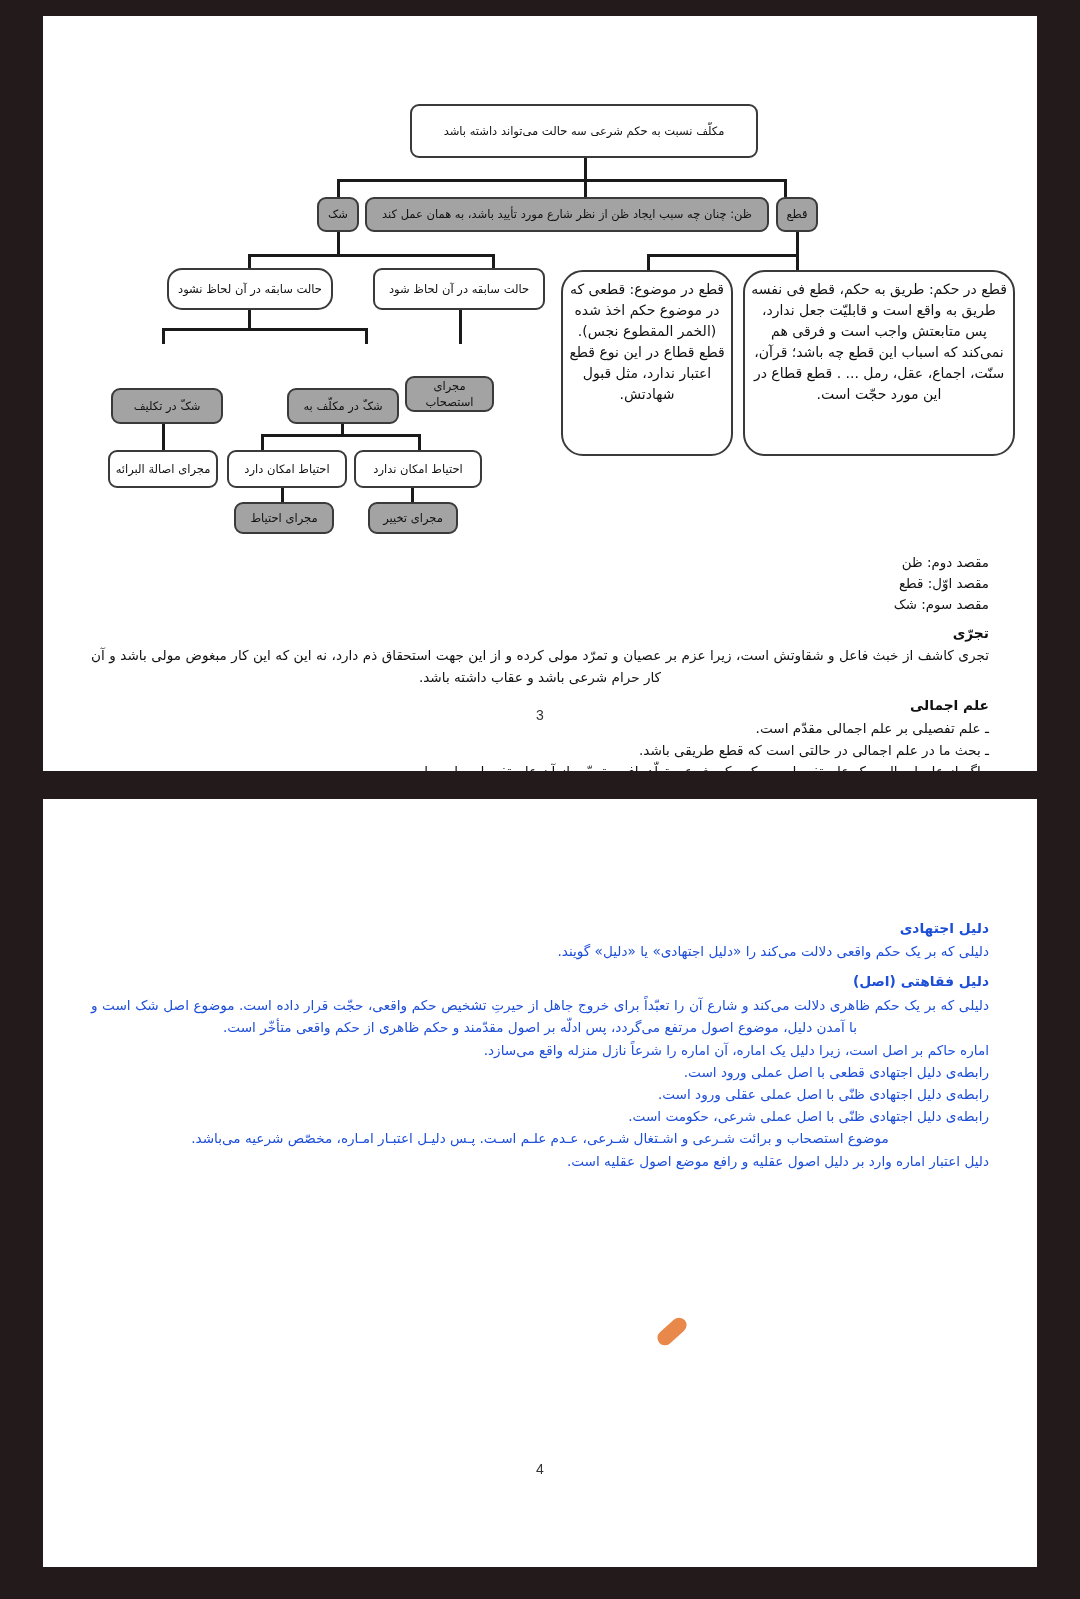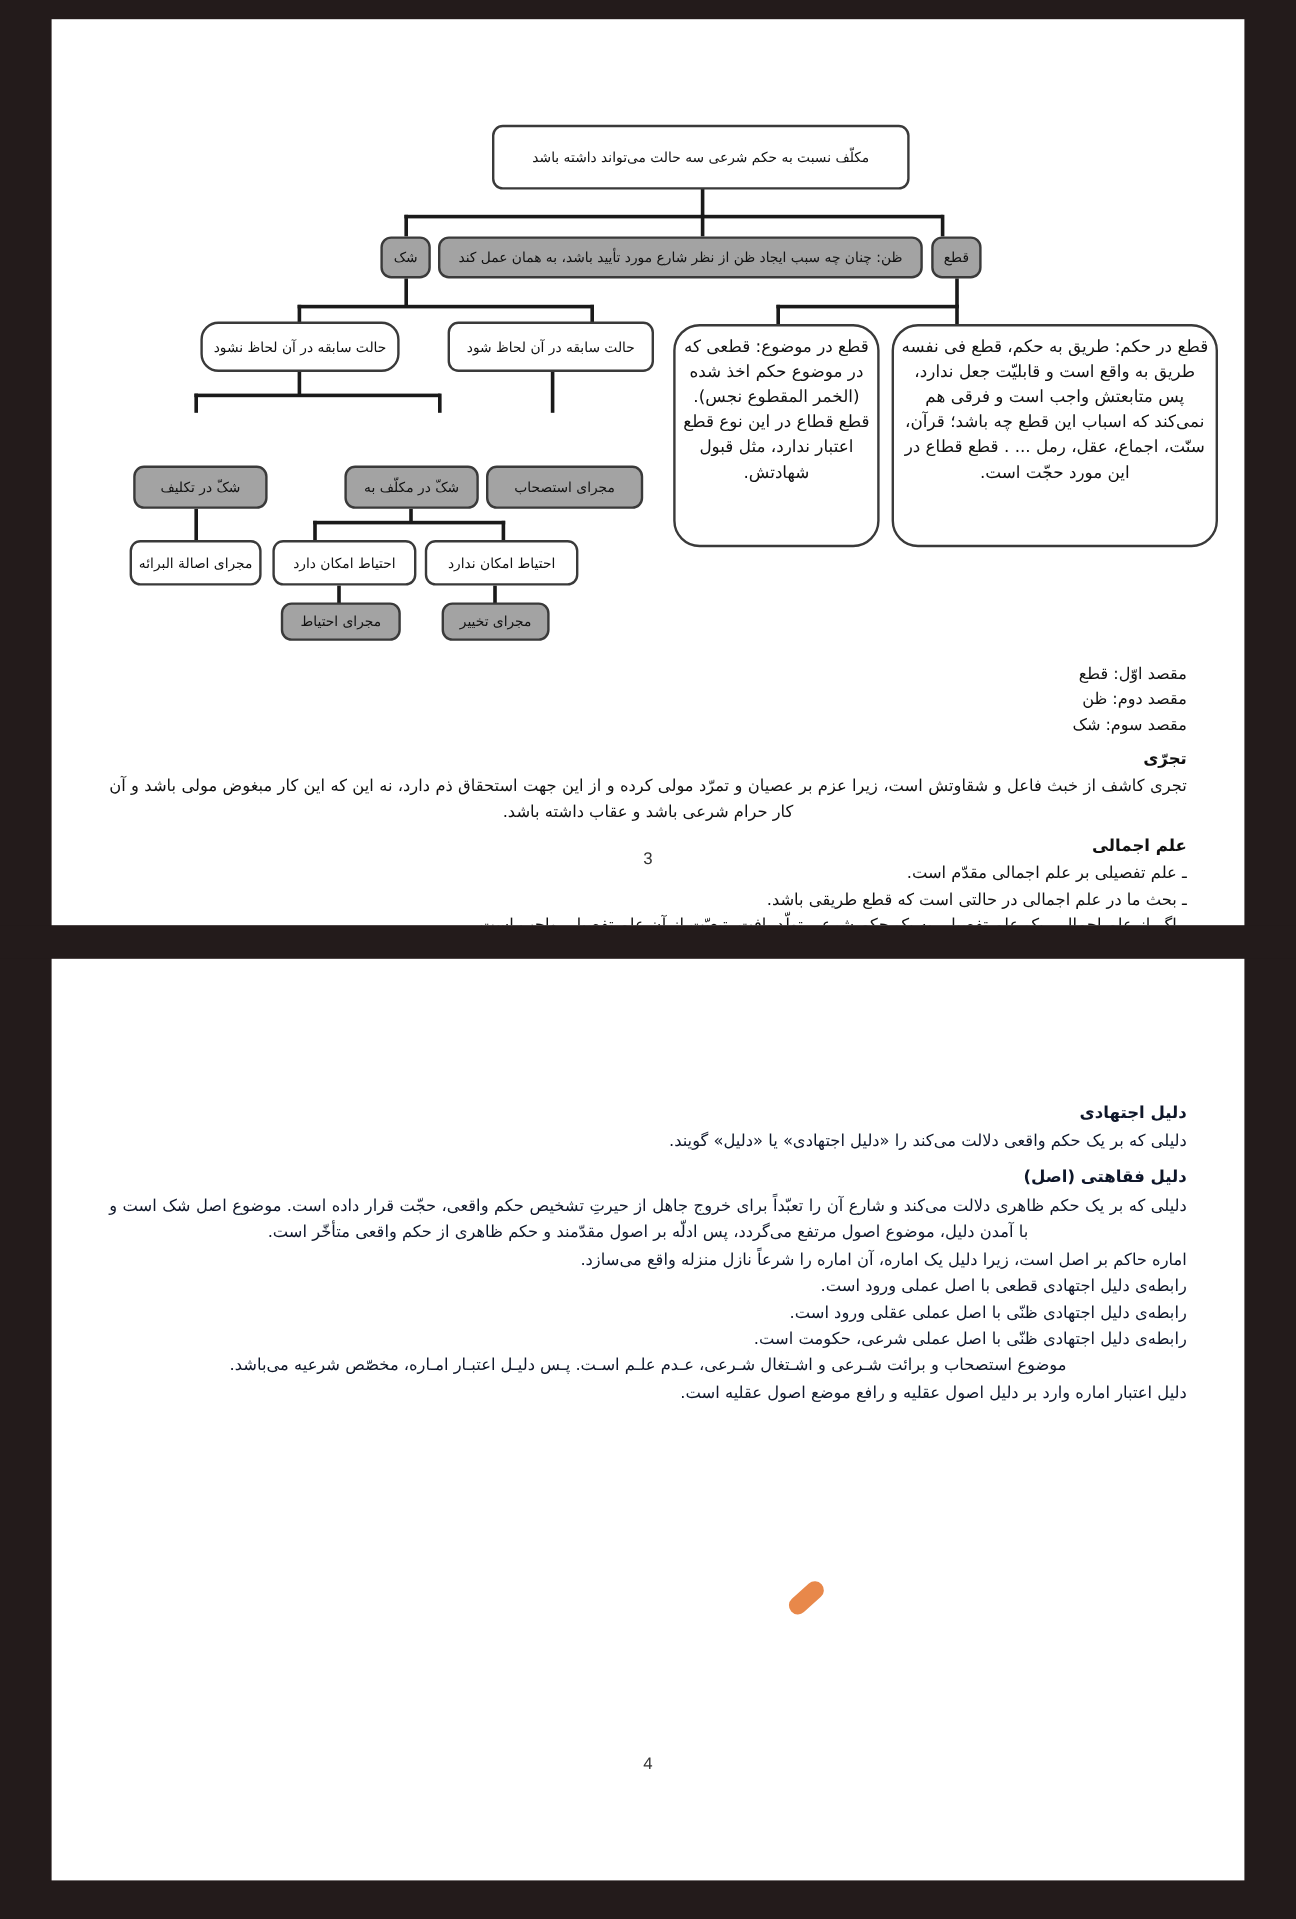--- a/index.html
+++ b/index.html
@@ -107,21 +107,21 @@
     direction: ltr;
   }
 
   
   .page2-body {
     direction: rtl;
     text-align: right;
     padding: 110px 48px 0 48px;
     font-size: 13.6px;
     line-height: 1.62;
-    color: #0f172a;
+    color: #1d4ed8;
   }
   .page2-body .section-head { margin: 8px 0 1px 0; }
 
   .ink-mark {
     position: absolute;
     width: 34px;
     height: 15px;
     background: #e8884a;
     border-radius: 9px;
     transform: rotate(-42deg);
@@ -188,21 +188,21 @@
       <div class="conn v" style="left:322px; top:234px; height:16px;"></div>
 
       <div class="conn v" style="left:416px; top:216px; height:34px;"></div>
 
       <div class="node teal" style="left:68px; top:294px; width:112px; height:36px;">
         <span>شکّ در تکلیف</span>
       </div>
       <div class="node teal" style="left:244px; top:294px; width:112px; height:36px;">
         <span>شکّ در مکلّف به</span>
       </div>
-      <div class="node teal" style="left:362px; top:294px; width:131px; height:36px;">
+      <div class="node teal" style="left:362px; top:282px; width:89px; height:36px;">
         <span>مجرای استصحاب</span>
       </div>
 
       <div class="conn v" style="left:119px; top:330px; height:28px;"></div>
       <div class="conn v" style="left:298px; top:330px; height:12px;"></div>
       <div class="conn h" style="left:218px; top:340px; width:160px;"></div>
       <div class="conn v" style="left:218px; top:340px; height:18px;"></div>
       <div class="conn v" style="left:375px; top:340px; height:18px;"></div>
 
       <div class="node" style="left:65px; top:356px; width:110px; height:38px;">
@@ -220,22 +220,22 @@
 
       <div class="node teal" style="left:191px; top:408px; width:100px; height:32px;">
         <span>مجرای احتیاط</span>
       </div>
       <div class="node teal" style="left:325px; top:408px; width:90px; height:32px;">
         <span>مجرای تخییر</span>
       </div>
     </div>
 
     <div class="body-text" style="margin-top:78px;">
+      <p class="meta-line">مقصد دوم: ظن</p>
       <p class="meta-line">مقصد اوّل: قطع</p>
-      <p class="meta-line">مقصد دوم: ظن</p>
       <p class="meta-line">مقصد سوم: شک</p>
 
       <h3 class="section-head">تجرّی</h3>
       <p class="para center-just">تجری کاشف از خبث فاعل و شقاوتش است، زیرا عزم بر عصیان و تمرّد مولی کرده و از این جهت استحقاق ذم دارد، نه این که این کار مبغوض مولی باشد و آن کار حرام شرعی باشد و عقاب داشته باشد.</p>
 
       <h3 class="section-head">علم اجمالی</h3>
       <p class="line">ـ علم تفصیلی بر علم اجمالی مقدّم است.</p>
       <p class="line">ـ بحث ما در علم اجمالی در حالتی است که قطع طریقی باشد.</p>
       <p class="line">ـ اگر از علم اجمالی، یک علم تفصیلی به یک حکم شرعی تولّد یافت، تبعیّت از آن علم تفصیلی واجب است.</p>
     </div>

